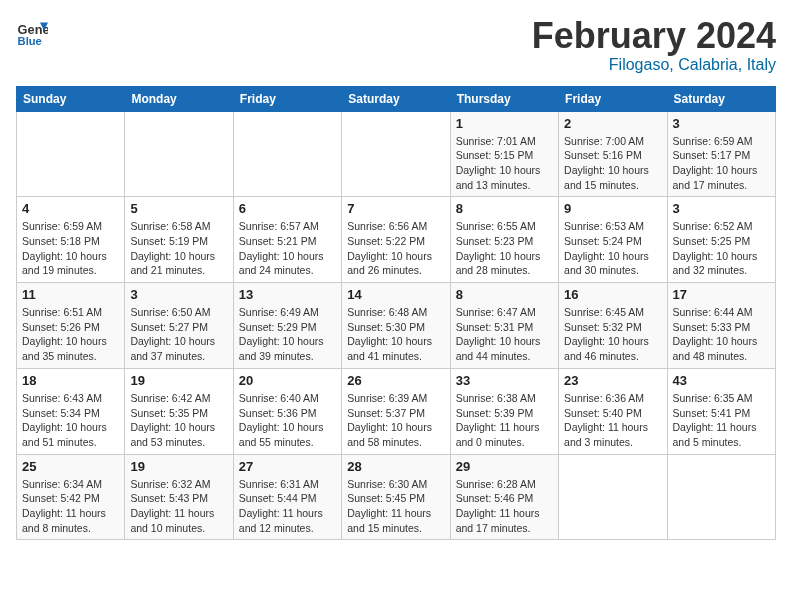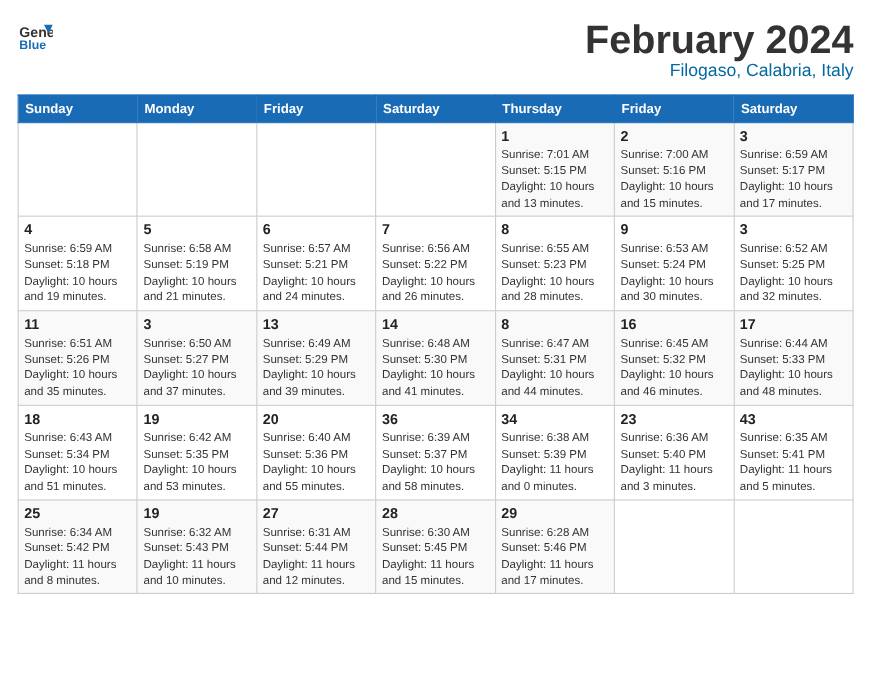--- a/index.html
+++ b/index.html
@@ -193,25 +193,25 @@
         </td>
         <td>
           <div class="day-number">19</div>
           <div class="day-info">Sunrise: 6:42 AM<br>Sunset: 5:35 PM<br>Daylight: 10 hours<br>and 53 minutes.</div>
         </td>
         <td>
           <div class="day-number">20</div>
           <div class="day-info">Sunrise: 6:40 AM<br>Sunset: 5:36 PM<br>Daylight: 10 hours<br>and 55 minutes.</div>
         </td>
         <td>
-          <div class="day-number">36</div>
+          <div class="day-number">26</div>
           <div class="day-info">Sunrise: 6:39 AM<br>Sunset: 5:37 PM<br>Daylight: 10 hours<br>and 58 minutes.</div>
         </td>
         <td>
-          <div class="day-number">34</div>
+          <div class="day-number">33</div>
           <div class="day-info">Sunrise: 6:38 AM<br>Sunset: 5:39 PM<br>Daylight: 11 hours<br>and 0 minutes.</div>
         </td>
         <td>
           <div class="day-number">23</div>
           <div class="day-info">Sunrise: 6:36 AM<br>Sunset: 5:40 PM<br>Daylight: 11 hours<br>and 3 minutes.</div>
         </td>
         <td>
           <div class="day-number">43</div>
           <div class="day-info">Sunrise: 6:35 AM<br>Sunset: 5:41 PM<br>Daylight: 11 hours<br>and 5 minutes.</div>
         </td>

